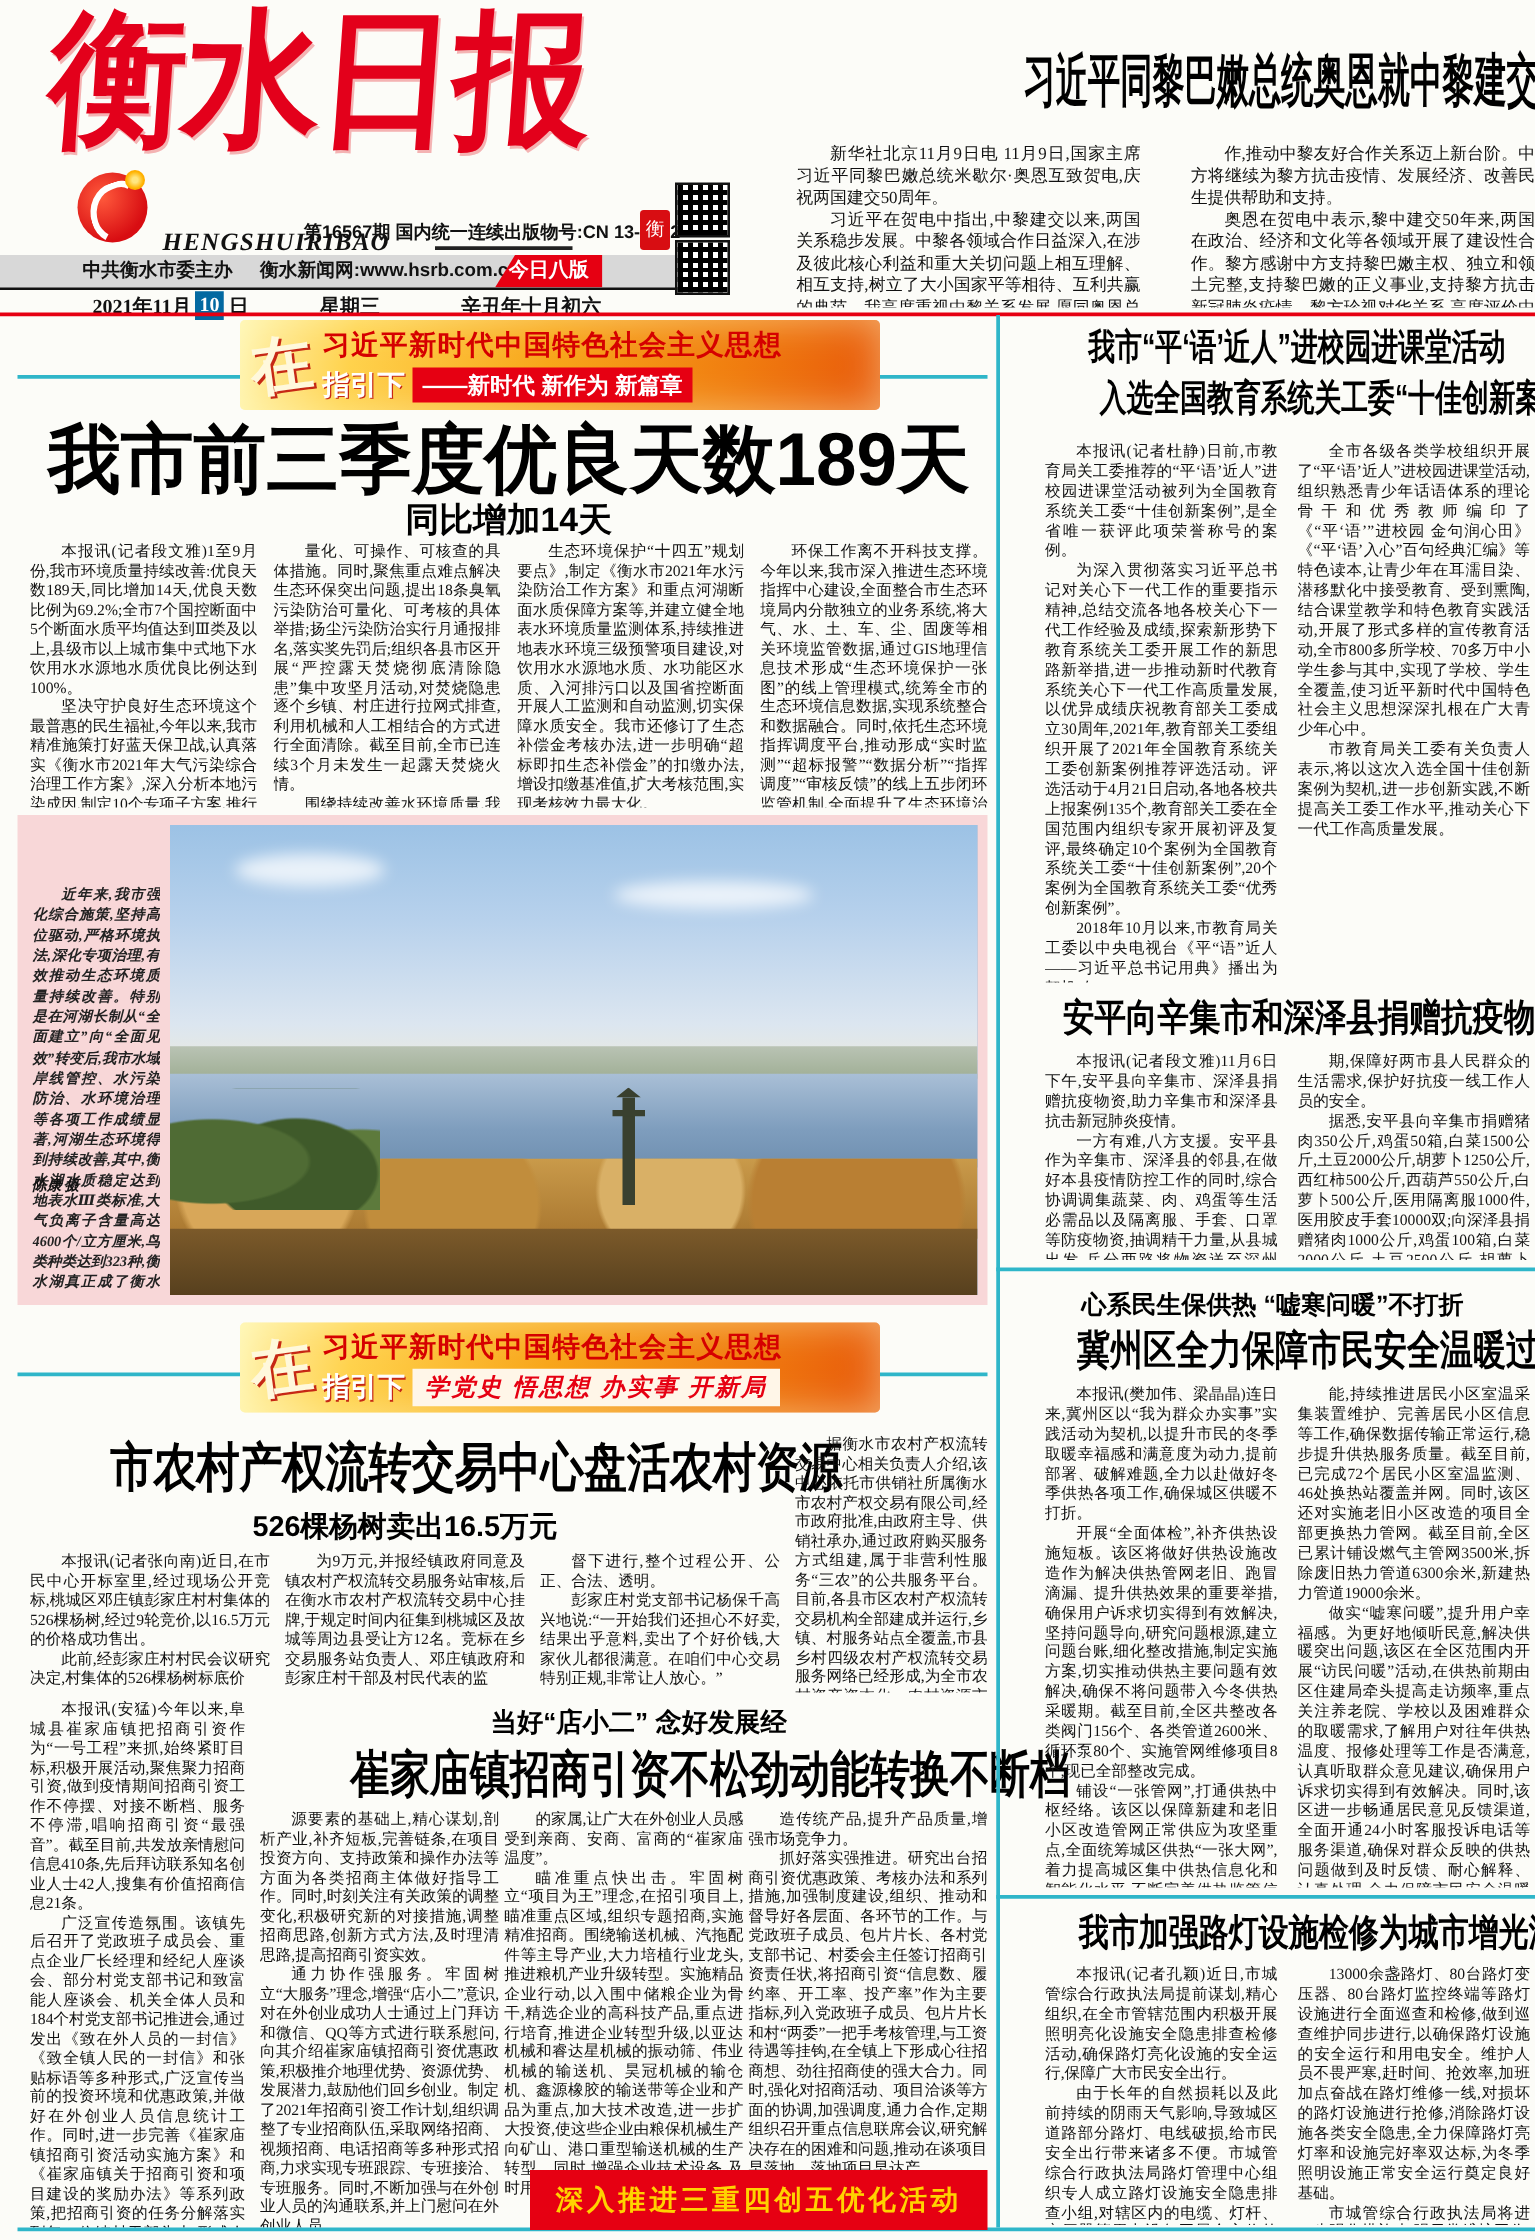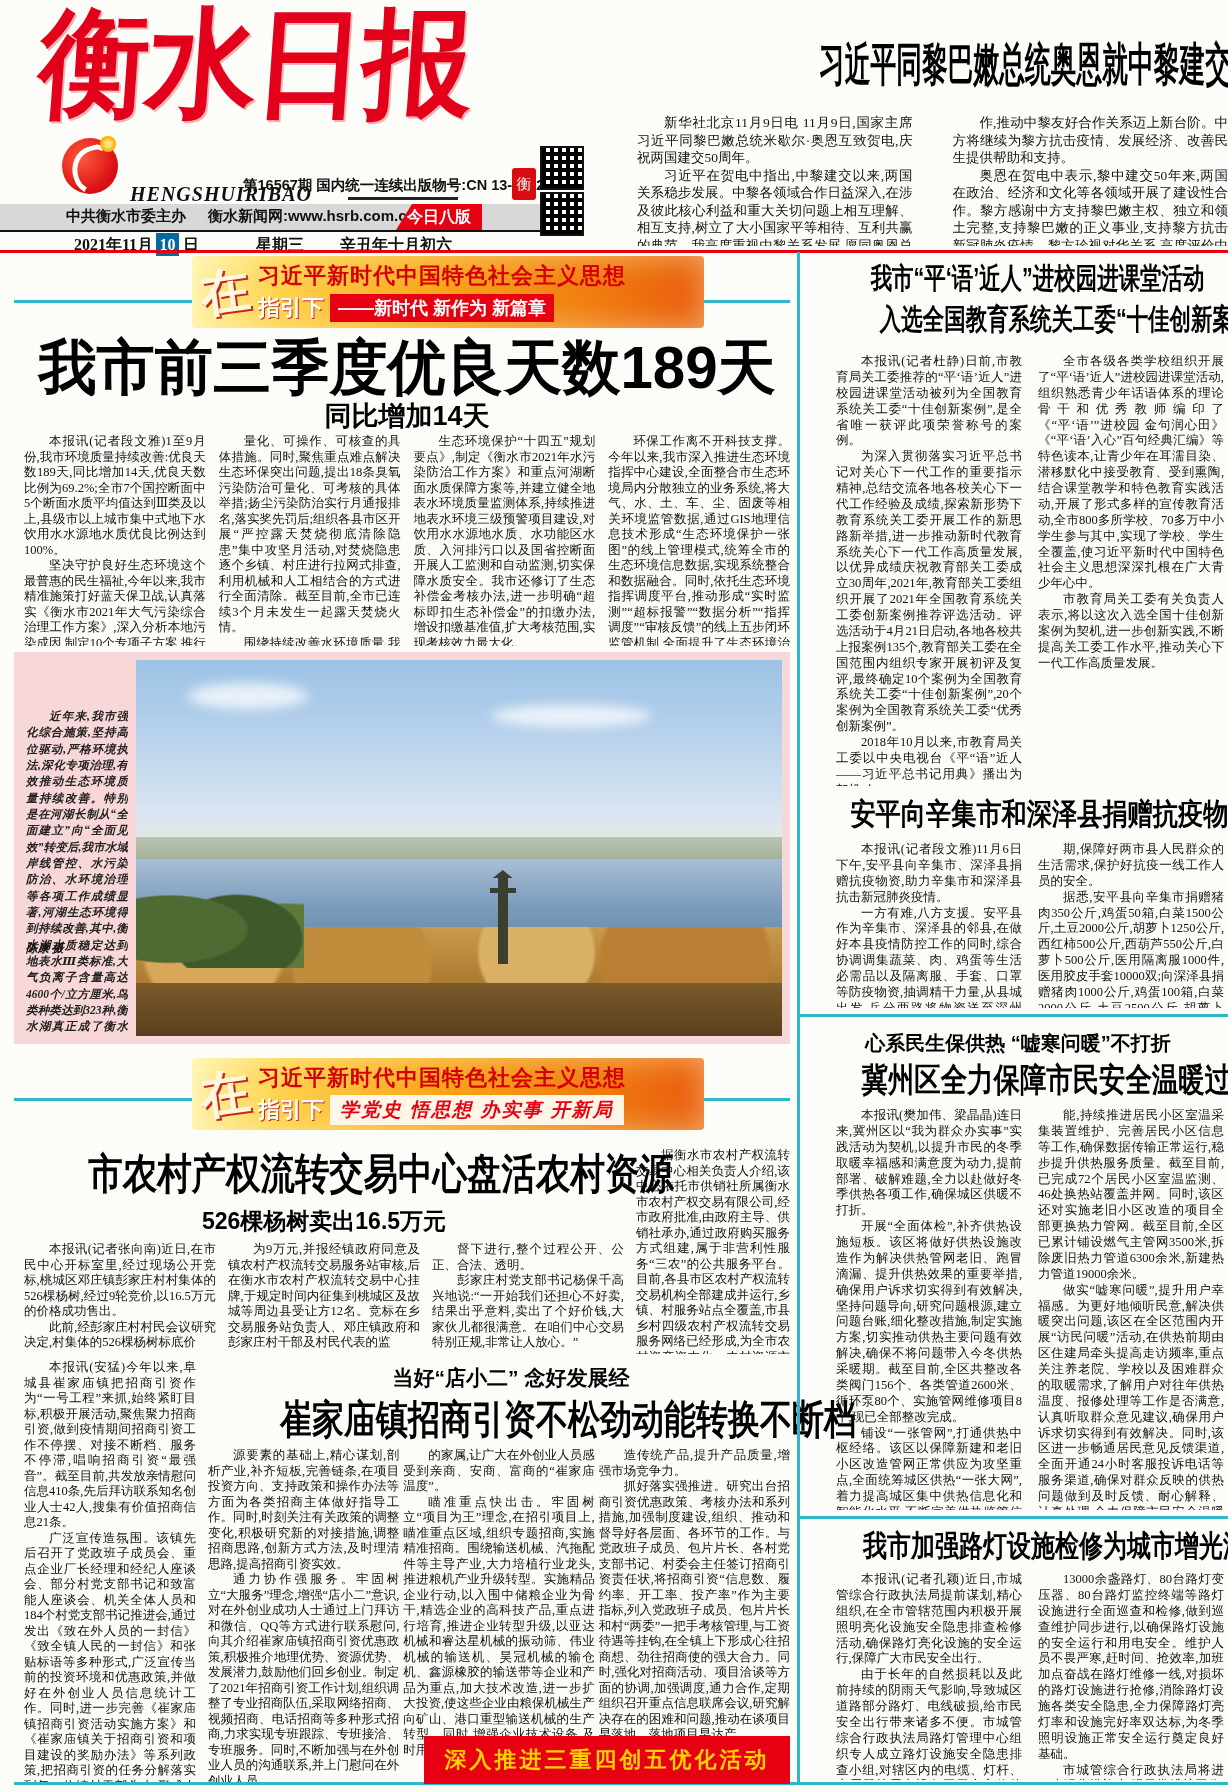--- a/index.html
+++ b/index.html
@@ -105,21 +105,21 @@
   <div class="abs" id="latin-rule"></div>
   <div class="abs" id="issue-line">第16567期  国内统一连续出版物号:CN 13-0012</div>
   <div class="abs" id="gray-strip"></div>
   <div class="abs" id="organizer">中共衡水市委主办</div>
   <div class="abs" id="website">衡水新闻网:www.hsrb.com.cn</div>
   <div class="abs" id="edition-badge">今日八版</div>
   <div class="abs dateitem" style="left:74px;">2021年11月</div>
   <div class="abs" id="day-box">10</div>
   <div class="abs dateitem" style="left:183px;">日</div>
   <div class="abs dateitem" style="left:256px;">星期三</div>
-  <div class="abs dateitem" style="left:340px;text-align:center;">辛丑年十月初六</div>
+  <div class="abs dateitem" style="left:369px;text-align:center;">辛丑年十月初六</div>
   <div class="abs qr" style="left:540px;top:146px;"></div>
   <div class="abs qr" style="left:540px;top:192px;"></div>
   <div class="abs" id="seal">衡</div>
   <div class="abs redline" style="left:0;top:250px;width:1228px;height:3px;"></div>
 
   <div class="abs hd center" style="left:585px;top:34px;width:643px;">
     <span class="squeeze" style="font-size:46px;transform:scaleX(.56);">习近平同黎巴嫩总统奥恩就中黎建交50周年互致贺电</span>
   </div>
   <div class="abs cols" style="left:637px;top:114px;width:591px;height:132px;gap:40px;font-size:13.5px;line-height:1.3;">
     <div>

